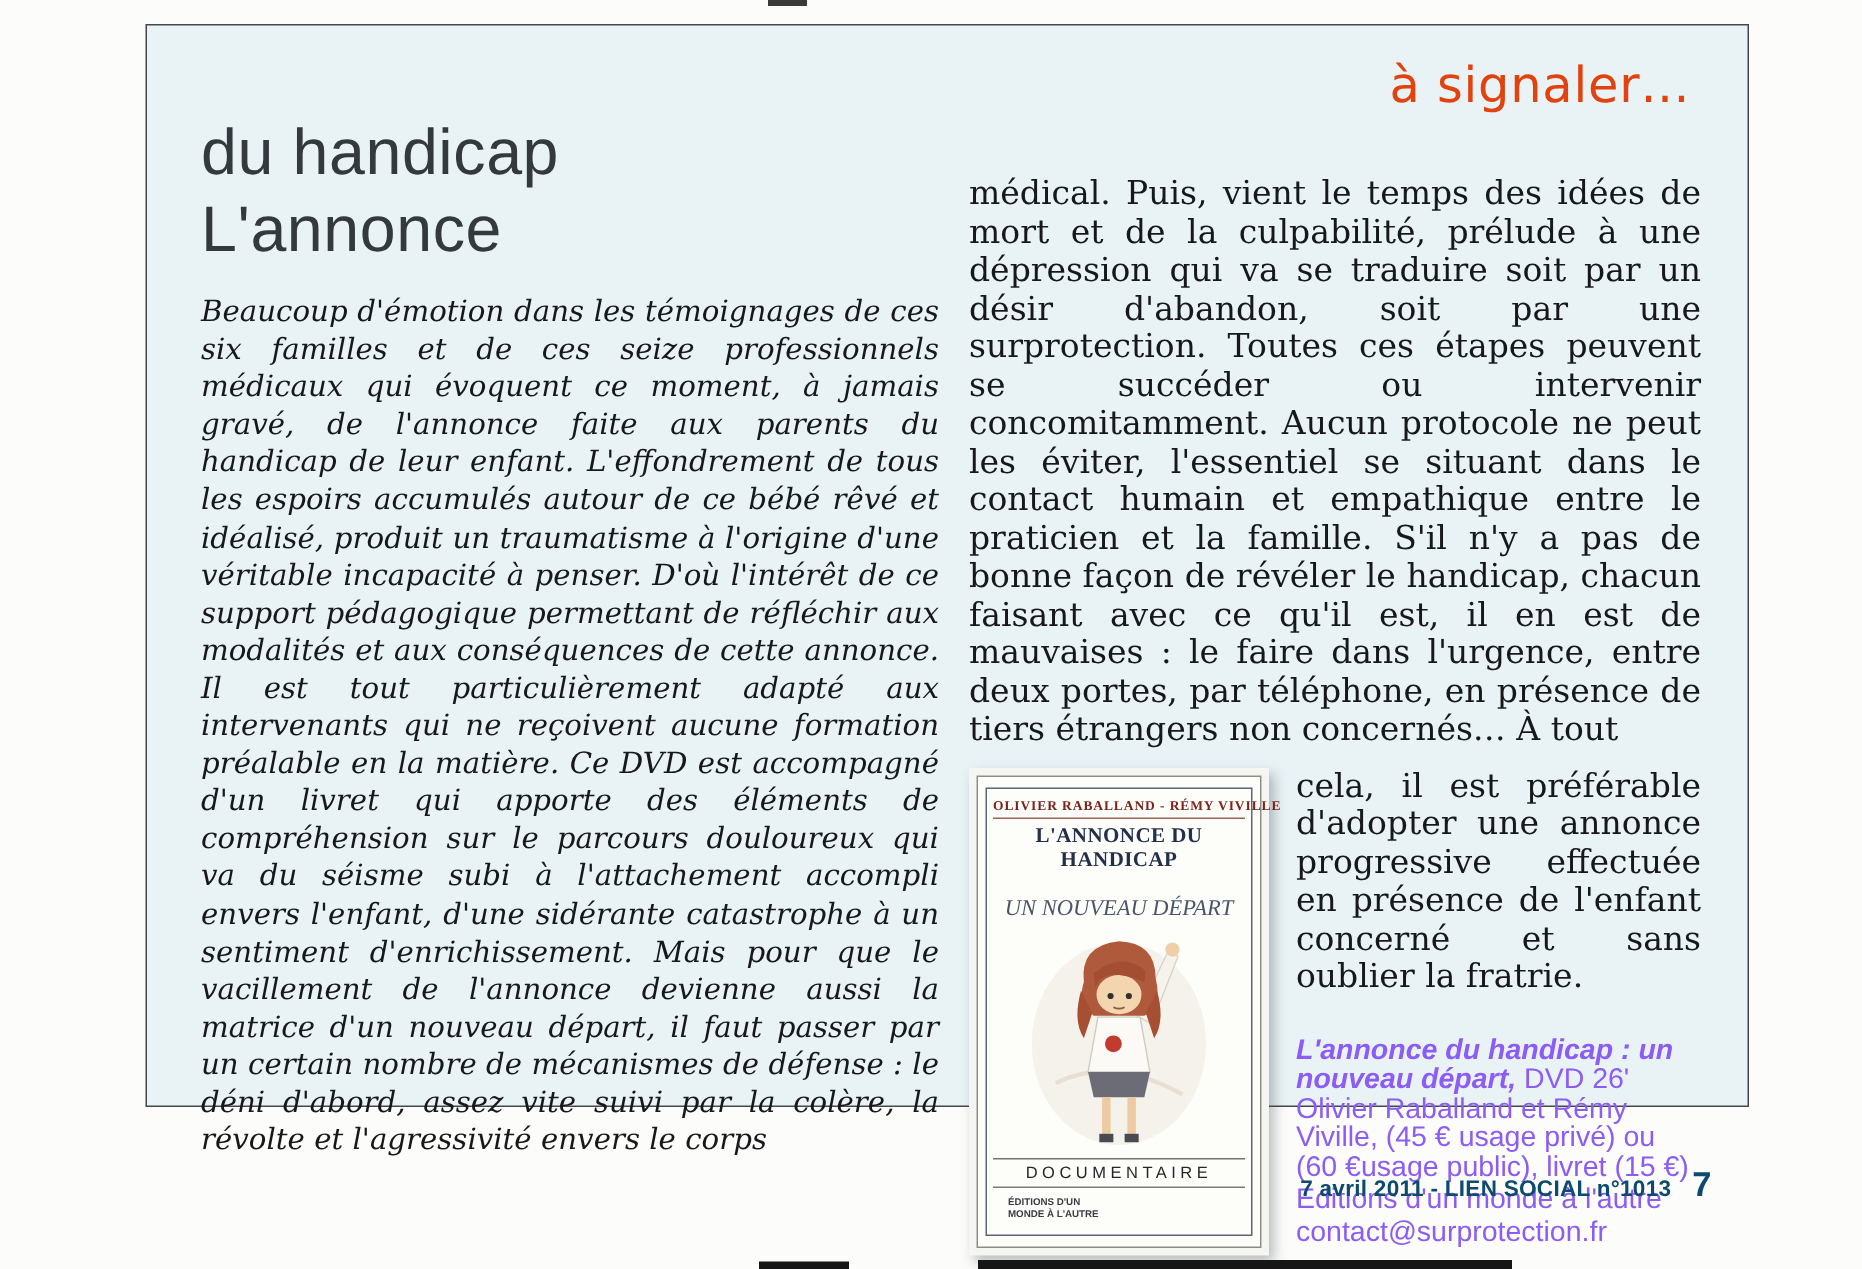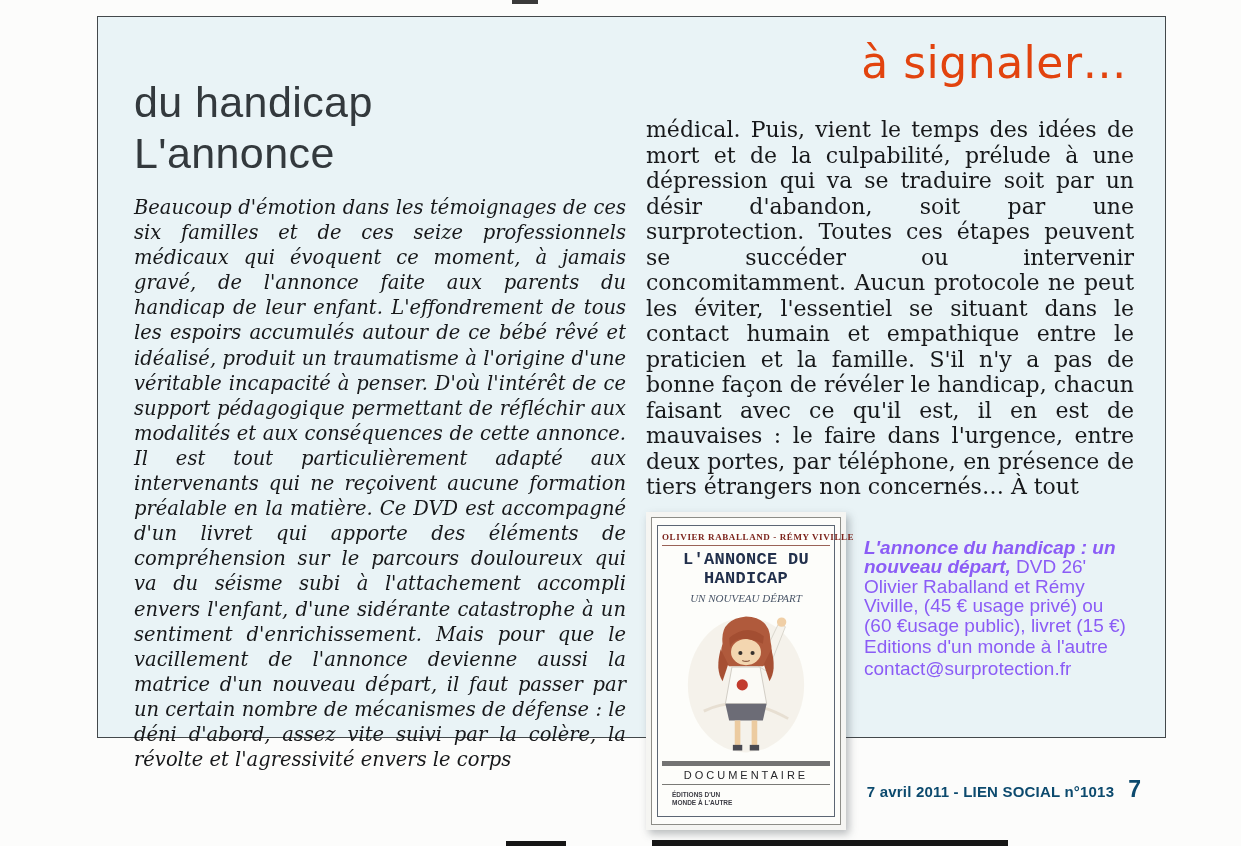--- a/index.html
+++ b/index.html
@@ -12,21 +12,21 @@
   .page-box {
     position:absolute; left:97px; top:16px;
     width:1069px; height:722px;
     background:#e9f3f6;
     border:1.5px solid #43484b;
     box-sizing:border-box;
   }
   .signaler {
     position:absolute; top:20px; right:38px;
     font-family:"DejaVu Sans", sans-serif;
-    font-size:44px; color:#e2430e; letter-spacing:0.5px;
+    font-size:33px; color:#e2430e; letter-spacing:0.5px;
   }
   .article-title {
     position:absolute; left:36px; top:60px;
     font-family:"Liberation Sans", sans-serif;
     font-size:43px; line-height:1.18;
     color:#33393d; letter-spacing:0.4px;
   }
   .col-left {
     position:absolute; left:36px; top:178px; width:492px;
     font-size:19.5px; line-height:25.1px;
@@ -56,32 +56,32 @@
     border:1px solid #5c6673; padding:6px 4px 8px 4px;
     text-align:center;
   }
   .dvd-authors {
     font-family:"Liberation Serif", serif; font-weight:bold;
     font-size:9px; letter-spacing:0.6px; color:#7c241c;
     border-bottom:1px solid #996257; padding-bottom:3px; margin-bottom:4px;
     white-space:nowrap;
   }
   .dvd-title {
-    font-family:Liberation Mono, monospace; font-weight:bold;
-    font-size:17px; color:#22304c; letter-spacing:0.3px;
+    font-family:Liberation Serif, serif; font-weight:bold;
+    font-size:14px; color:#22304c; letter-spacing:0.3px;
   }
   .dvd-subtitle {
     font-family:"Liberation Serif", serif; font-style:italic;
-    font-size:11px; color:#4a5668; margin-top:4px;
+    font-size:15px; color:#4a5668; margin-top:16px;
   }
   .dvd-art { margin:4px auto 2px auto; width:150px; height:150px; }
   .dvd-banner {
     font-family:"Liberation Sans", sans-serif;
     font-size:11px; letter-spacing:3px; color:#26262a;
-    border-top:5px solid #737373; border-bottom:1px solid #7a7a76;
+    border-top:1px solid #737373; border-bottom:1px solid #7a7a76;
     padding:3px 0; margin-top:3px;
   }
   .dvd-publisher {
     font-family:"Liberation Sans", sans-serif;
     font-size:6.5px; line-height:1.35; color:#3c3c44;
     margin:6px 0 0 10px; width:62px; text-align:left;
     font-weight:bold;
   }
   .media-right { flex:1; min-width:0; }
   .caption {
@@ -153,20 +153,21 @@
                 <rect x="79" y="146" width="10" height="6" fill="#4a4a52"></rect>
               </svg>
             </div>
             <div class="dvd-banner">DOCUMENTAIRE</div>
             <div class="dvd-publisher">ÉDITIONS D'UN MONDE À L'AUTRE</div>
           </div>
         </div>
       </div>
 
       <div class="media-right">
+        <p class="part2">cela, il est préférable d'adopter une annonce progressive effectuée en présence de l'enfant concerné et sans oublier la fratrie.</p>
         <div class="caption">
           <span class="cap-title">L'annonce du handicap : un nouveau départ,</span><span> DVD 26' Olivier Raballand et Rémy Viville, (45 € usage privé) ou (60 €usage public), livret (15 €)</span>
           <span class="cap-block">Editions d'un monde à l'autre</span>
           <span class="cap-block">contact@surprotection.fr</span>
         </div>
       </div>
 
     </div>
   </div>
 

